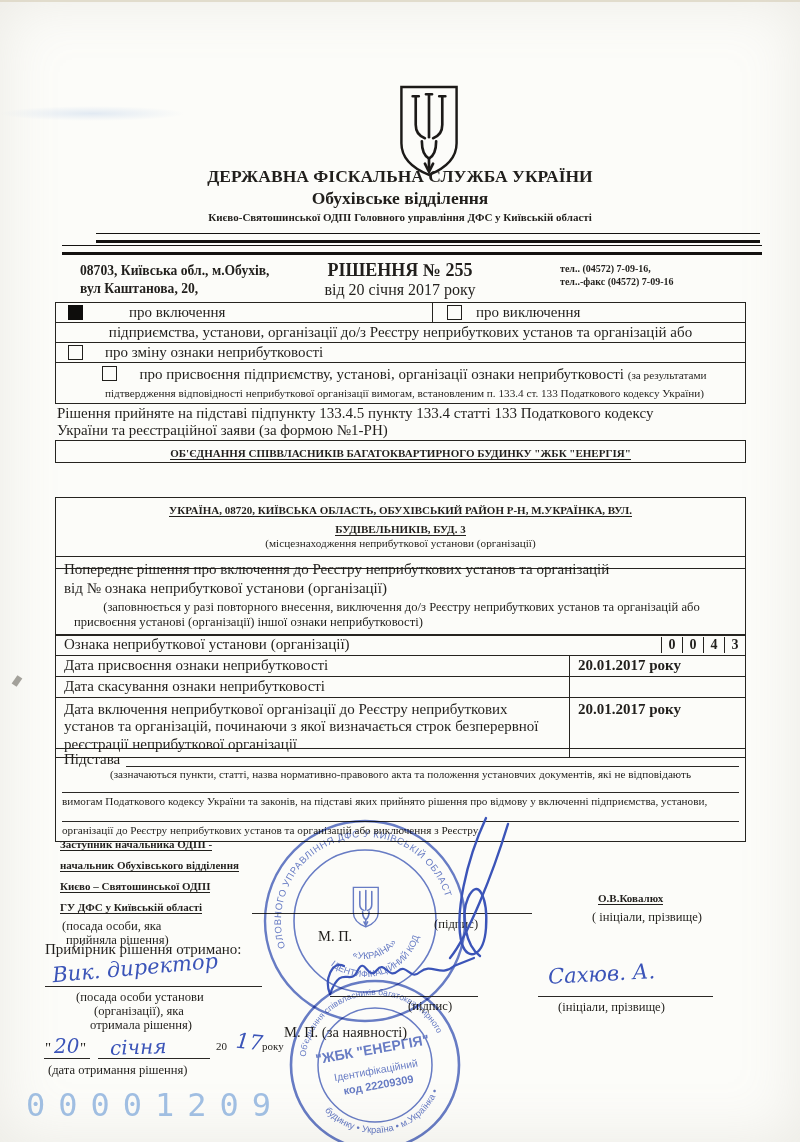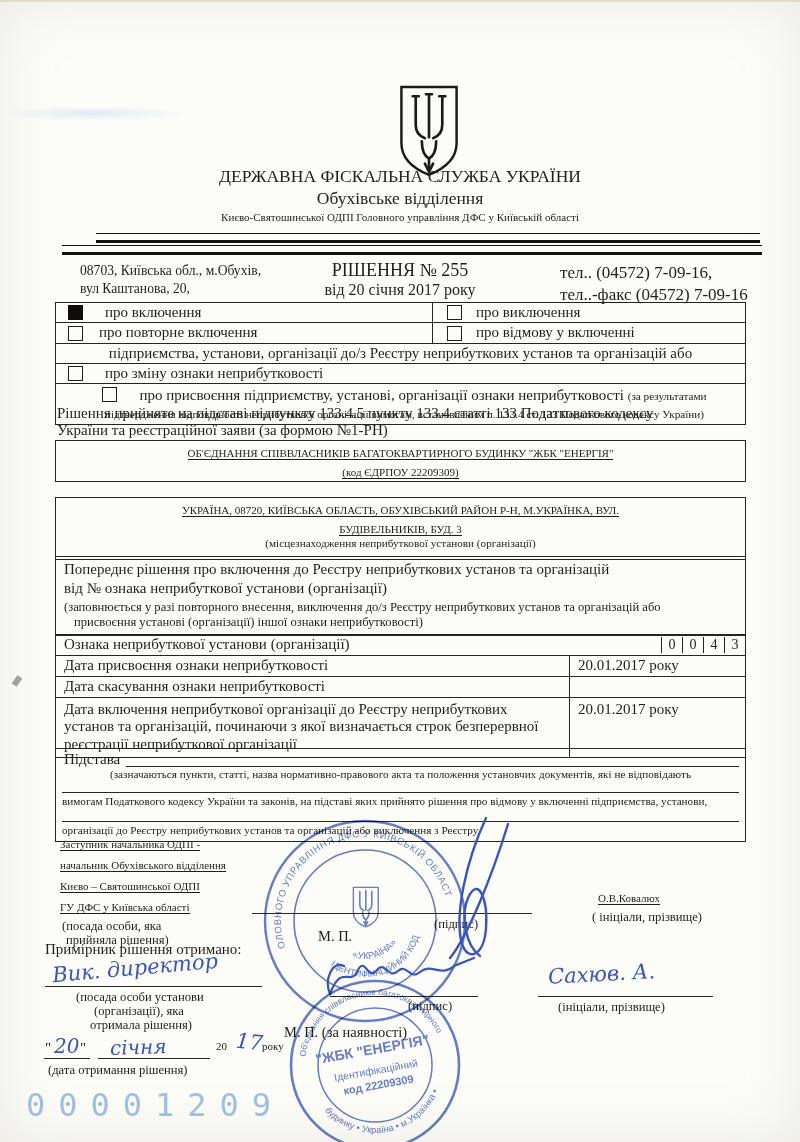--- a/index.html
+++ b/index.html
@@ -1,20 +1,20 @@
 <!DOCTYPE html>
 <html><head>
 <meta charset="utf-8">
 <style>
   html,body{margin:0;padding:0;background:#e8e8e6;}
   .page{position:relative;width:800px;height:1142px;margin:0 auto;background:#fcfcf9;
         overflow:hidden;font-family:"Liberation Serif","DejaVu Serif",serif;color:#211f1c;
         box-shadow:inset 0 0 60px rgba(160,155,140,.18);}
   .abs{position:absolute;}
-  .b{font-weight:normal;}
+  .b{font-weight:bold;}
   .u{border-bottom:1.4px solid #211f1c;}
   .ctr{text-align:center;}
   .t15{font-size:15px;line-height:1.15;}
   .t155{font-size:11px;line-height:1.15;}
   .t17{font-size:17.5px;line-height:1.2;}
   .small{font-size:11.2px;line-height:1.2;}
   .cap{font-size:12.6px;line-height:1.25;}
   .rule{border-top:1.4px solid #2a2825;height:0;}
   .dbl{height:6px;border-top:1.6px solid #141210;border-bottom:3.2px solid #141210;}
   .box{border:1.8px solid #262420;box-sizing:border-box;}
@@ -55,79 +55,68 @@
   <div class="abs dbl" style="left:62px;top:245px;width:700px;"></div>
 
   <div class="abs b" style="left:80px;top:262px;font-size:13.6px;line-height:1.3;">
     <div>08703,  Київська обл., м.Обухів,</div>
     <div>вул Каштанова, 20,</div>
   </div>
   <div class="abs ctr" style="left:280px;top:260px;width:240px;">
     <div class="b" style="font-size:18px;">РІШЕННЯ № 255</div>
     <div style="font-size:16px;">від 20 січня 2017 року</div>
   </div>
-  <div class="abs b" style="left:560px;top:262px;font-size:17px;line-height:1.3;">
+  <div class="abs b" style="left:560px;top:262px;font-size:10px;line-height:1.3;">
     <div>тел.. (04572) 7-09-16,</div>
     <div>тел..-факс (04572)  7-09-16</div>
   </div>
 
   <div class="abs box" style="left:55px;top:302px;width:691px;">
     <div class="row" style="height:20px;border-bottom:1.4px solid #262420;">
-      <div class="row" style="width:377px;height:100%;border-right:1.4px solid #262420;padding-left:12px;">
+      <div class="row" style="width:377px;height:100%;border-right:1.4px solid #262420;padding-left:12px;gap:24px;">
         <span class="cb filled"></span>
         <span class="t15" style="margin-left:22px;">про включення</span>
       </div>
       <div class="row" style="flex:1;height:100%;padding-left:14px;">
         <span class="cb"></span>
         <span class="t15" style="margin-left:14px;">про виключення</span>
       </div>
     </div>
-    <div class="row" style="height:21px;border-bottom:1.4px solid #262420;">
-      <div class="row" style="width:377px;height:100%;border-right:1.4px solid #262420;padding-left:12px;">
-        <span class="cb"></span>
-        <span class="t15" style="margin-left:16px;">про повторне включення</span>
-      </div>
-      <div class="row" style="flex:1;height:100%;padding-left:14px;">
-        <span class="cb"></span>
-        <span class="t15" style="margin-left:14px;">про відмову у включенні</span>
-      </div>
-    </div>
     <div class="row ctr" style="height:20px;border-bottom:1.4px solid #262420;justify-content:center;">
       <span class="t15">підприємства, установи, організації до/з Реєстру неприбуткових устанoв та організацій або</span>
     </div>
     <div class="row" style="height:20px;border-bottom:1.4px solid #262420;padding-left:12px;">
       <span class="cb"></span>
       <span class="t15" style="margin-left:22px;">про зміну ознаки неприбутковості</span>
     </div>
     <div style="padding:2px 4px 2px 12px;text-align:center;">
       <span class="cb"></span>
       <span class="t15" style="margin-left:18px;">про присвоєння підприємству, установі, організації ознаки неприбутковості </span><span class="small">(за результатами підтвердження  відповідності неприбуткової організації вимогам, встановленим п. 133.4 ст. 133 Податкового кодексу України)</span>
     </div>
   </div>
 
   <div class="abs t15" style="left:57px;top:405px;width:692px;">
     <div>Рішення прийняте на підставі підпункту 133.4.5 пункту 133.4 статті 133  Податкового кодексу</div>
     <div>України та реєстраційної заяви (за формою №1-РН)</div>
   </div>
 
   <div class="abs box ctr" style="left:55px;top:440px;width:691px;padding:2px 2px 1px;">
     <div><span class="b u t155">ОБ'ЄДНАННЯ СПІВВЛАСНИКІВ БАГАТОКВАРТИРНОГО БУДИНКУ "ЖБК "ЕНЕРГІЯ"</span></div>
-    <div style="margin-top:1px;"><span class="b u t155">(код ЄДРПОУ 22209309)</span></div>
-  </div>
-
-  <div class="abs box ctr" style="left:55px;top:497px;width:691px;padding:2px 2px 9px;">
+  </div>
+
+  <div class="abs box ctr" style="left:55px;top:497px;width:691px;padding:2px 2px 18px;">
     <div><span class="b u t155">УКРАЇНА, 08720, КИЇВСЬКА ОБЛАСТЬ, ОБУХІВСЬКИЙ РАЙОН Р-Н, М.УКРАЇНКА, ВУЛ.</span></div>
     <div style="margin-top:1px;"><span class="b u t155">БУДІВЕЛЬНИКІВ, БУД. 3</span></div>
     <div class="small">(місцезнаходження неприбуткової установи (організації)</div>
   </div>
 
   <div class="abs box" style="left:55px;top:556px;width:691px;padding:4px 6px 5px 8px;">
     <div class="t15">Попереднє рішення про включення  до Реєстру неприбуткових установ та організацій</div>
     <div class="t15" style="margin-top:2px;">від № ознака неприбуткової установи (організації)</div>
-    <div style="font-size:12.6px;margin-top:2px;">(заповнюється у разі повторного внесення, виключення до/з Реєстру неприбуткових  установ та організацій або</div>
+    <div style="font-size:12.6px;margin-top:2px;text-align:center;">(заповнюється у разі повторного внесення, виключення до/з Реєстру неприбуткових  установ та організацій або</div>
     <div style="font-size:12.6px;padding-left:10px;">присвоєння установі (організації) іншої ознаки неприбутковості)</div>
   </div>
 
   <div class="abs box" style="left:55px;top:634px;width:691px;">
     <div class="row" style="height:21px;border-bottom:1.4px solid #262420;padding-left:8px;">
       <span class="t15">Ознака неприбуткової установи (організації)</span>
       <span style="flex:1;"></span>
       <span class="row" style="height:100%;">
         <span class="b ctr" style="width:20px;border-left:1.4px solid #262420;font-size:14px;">0</span>
         <span class="b ctr" style="width:20px;border-left:1.4px solid #262420;font-size:14px;">0</span>
@@ -157,21 +146,21 @@
       <span class="rule" style="flex:1;margin:14px 2px 0 6px;"></span>
     </div>
     <div class="small ctr">(зазначаються пункти, статті, назва нормативно-правового акта та положення установчих документів, які не відповідають</div>
     <div class="rule" style="margin:11px 2px 2px;"></div>
     <div class="small" style="padding-left:2px;">вимогам Податкового кодексу України  та законів, на підставі яких прийнято рішення про відмову у включенні підприємства, установи,</div>
     <div class="rule" style="margin:12px 2px 2px;"></div>
     <div class="small" style="padding-left:2px;">організації до Реєстру неприбуткових установ та організацій або виключення з Реєстру</div>
   </div>
   <div class="abs" style="left:60px;top:855px;"><span class="b u t155">начальник Обухівського відділення</span></div>
   <div class="abs" style="left:60px;top:876px;"><span class="b u t155">Києво – Святошинської ОДПІ</span></div>
-  <div class="abs" style="left:60px;top:897px;"><span class="b u t155">ГУ ДФС у Київська області</span></div>
+  <div class="abs" style="left:60px;top:897px;"><span class="b u t155">ГУ ДФС у Київській області</span></div>
   <div class="abs rule" style="left:252px;top:913px;width:280px;"></div>
   <div class="abs cap" style="left:62px;top:919px;">(посада особи, яка</div>
   <div class="abs cap" style="left:66px;top:933px;">прийняла рішення)</div>
   <div class="abs cap" style="left:434px;top:917px;">(підпис)</div>
   <div class="abs" style="left:598px;top:888px;"><span class="b u t155">О.В.Ковалюх</span></div>
   <div class="abs cap" style="left:592px;top:910px;">( ініціали, прізвище)</div>
   <div class="abs" style="left:318px;top:928px;font-size:14.5px;">М. П.</div>
 
   <svg class="abs stamp" style="left:256px;top:812px;" width="218" height="218" viewBox="0 0 218 218">
     <g stroke="#4760bd" fill="none">

